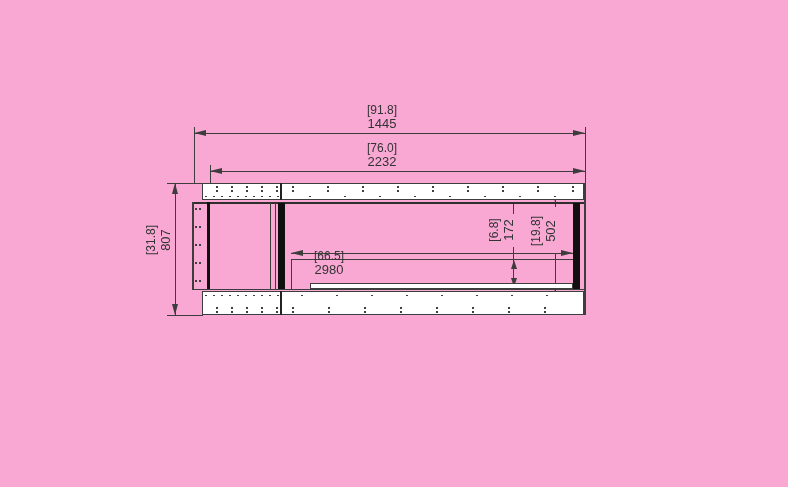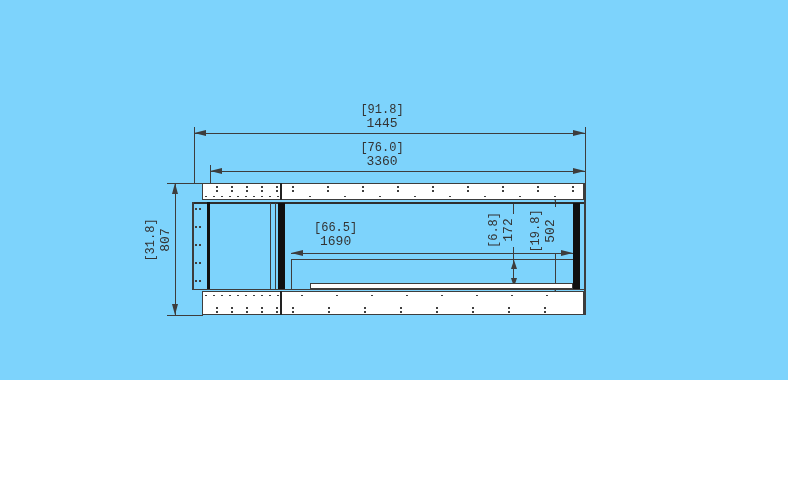--- a/index.html
+++ b/index.html
@@ -1,37 +1,37 @@
 <!DOCTYPE html>
 <html><head>
 <meta charset="utf-8">
 <style>
   html,body{margin:0;padding:0;background:#fff;}
-  #canvas{position:relative;width:788px;height:380px;background:#7dd3fc;overflow:hidden;
-          font-family:Liberation Mono, monospace;color:#333;}
+  #canvas{position:relative;width:788px;height:487px;background:#f9a8d4;overflow:hidden;
+          font-family:Liberation Sans, sans-serif;color:#333;}
   .ln{position:absolute;background:#3d3d3d;}
   .thick{background:#101010;}
   .rect{position:absolute;border:1.5px solid #3d3d3d;background:#fff;box-sizing:border-box;}
   .thin-rect{position:absolute;border:1.2px solid #3d3d3d;background:#fff;box-sizing:border-box;}
   .arr{position:absolute;width:0;height:0;}
   .arr-l{border-top:3.5px solid transparent;border-bottom:3.5px solid transparent;border-right:12px solid #3d3d3d;}
   .arr-r{border-top:3.5px solid transparent;border-bottom:3.5px solid transparent;border-left:12px solid #3d3d3d;}
   .arr-u{border-left:3.5px solid transparent;border-right:3.5px solid transparent;border-bottom:11px solid #3d3d3d;}
   .arr-d{border-left:3.5px solid transparent;border-right:3.5px solid transparent;border-top:11px solid #3d3d3d;}
   .arr-u-s{border-left:3px solid transparent;border-right:3px solid transparent;border-bottom:9px solid #3d3d3d;}
   .arr-d-s{border-left:3px solid transparent;border-right:3px solid transparent;border-top:9px solid #3d3d3d;}
   .dotrow{position:absolute;height:1.8px;}
   .dotcol{position:absolute;width:1.8px;}
   .dr8 {background-image:repeating-linear-gradient(to right,#3f3f3f 0 1.6px,transparent 1.6px 8px);}
   .dr15{background-image:repeating-linear-gradient(to right,#3f3f3f 0 1.8px,transparent 1.8px 15px);}
   .dr35{background-image:repeating-linear-gradient(to right,#3f3f3f 0 1.8px,transparent 1.8px 35px);}
   .dr36{background-image:repeating-linear-gradient(to right,#3f3f3f 0 1.8px,transparent 1.8px 36px);}
   .dc18{background-image:repeating-linear-gradient(to bottom,#3f3f3f 0 1.8px,transparent 1.8px 18px);}
   .hlabel{position:absolute;text-align:center;transform:translateX(-50%);line-height:14px;white-space:nowrap;}
-  .hlabel-l{position:absolute;text-align:center;line-height:14px;white-space:nowrap;}
+  .hlabel-l{position:absolute;text-align:center;line-height:14px;white-space:nowrap;margin-top:28px;}
   .vlabel{position:absolute;text-align:center;transform:translate(-50%,-50%) rotate(-90deg);
           line-height:14.5px;white-space:nowrap;}
   .in-val{font-size:12px;display:block;}
   .mm-val{font-size:13px;display:block;}
 </style>
 </head>
 <body>
 
 <div id="canvas">
 
@@ -105,25 +105,25 @@
 
   <div class="dotcol dc18" style="left:195px;top:208px;height:78px;"></div>
   <div class="dotcol dc18" style="left:199px;top:208px;height:78px;"></div>
 
   <div class="hlabel" style="left:382px;top:103px;">
     <span class="in-val">[91.8]</span>
     <span class="mm-val">1445</span>
   </div>
   <div class="hlabel" style="left:382px;top:141px;">
     <span class="in-val">[76.0]</span>
-    <span class="mm-val">3360</span>
+    <span class="mm-val">2232</span>
   </div>
   <div class="hlabel-l" style="left:314px;top:221px;">
     <span class="in-val">[66.5]</span>
-    <span class="mm-val">1690</span>
+    <span class="mm-val">2980</span>
   </div>
   <div class="vlabel" style="left:158px;top:240px;">
     <span class="in-val">[31.8]</span>
     <span class="mm-val">807</span>
   </div>
   <div class="vlabel" style="left:501px;top:230px;">
     <span class="in-val">[6.8]</span>
     <span class="mm-val">172</span>
   </div>
   <div class="vlabel" style="left:543px;top:231px;">

